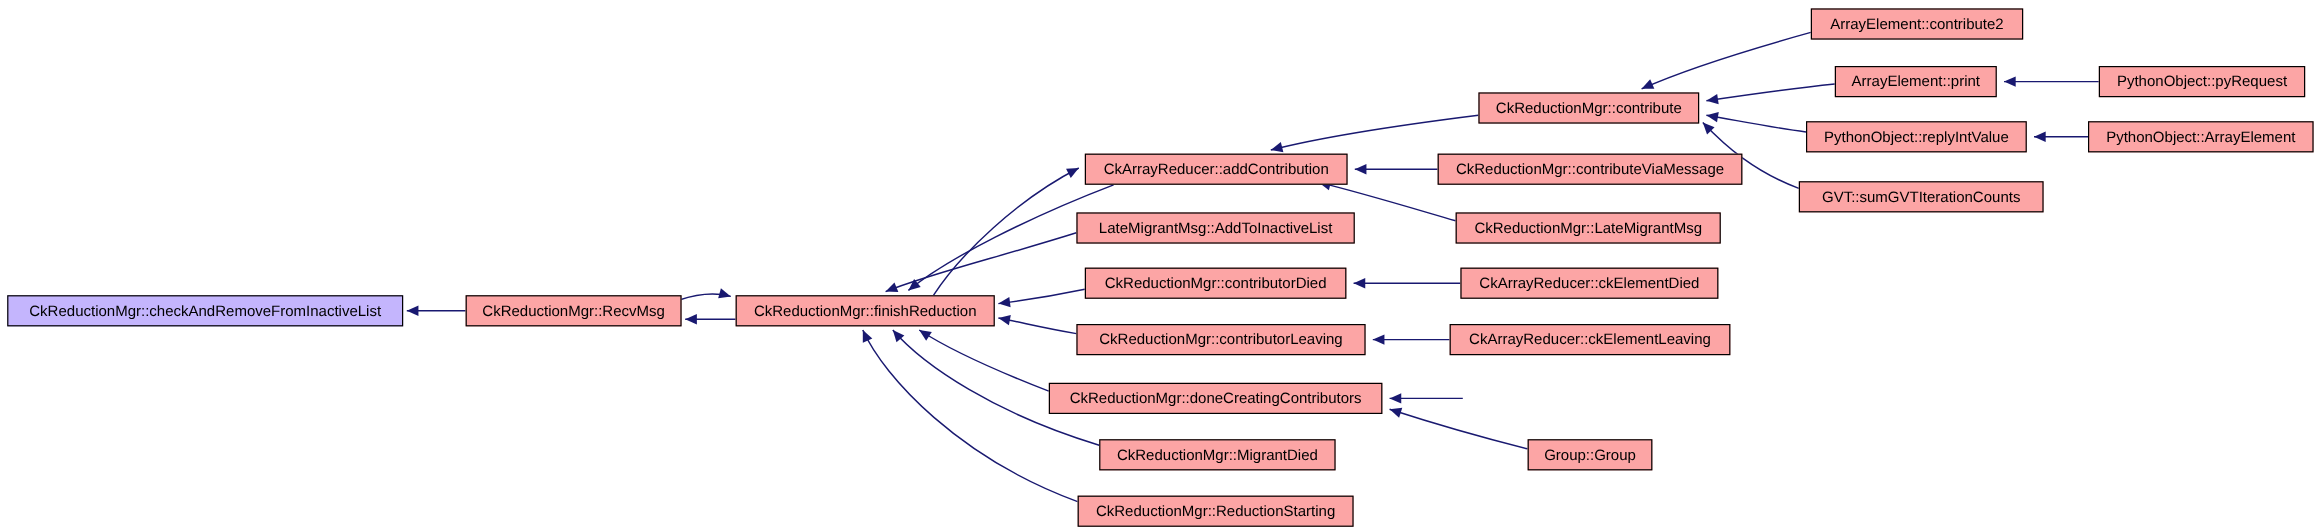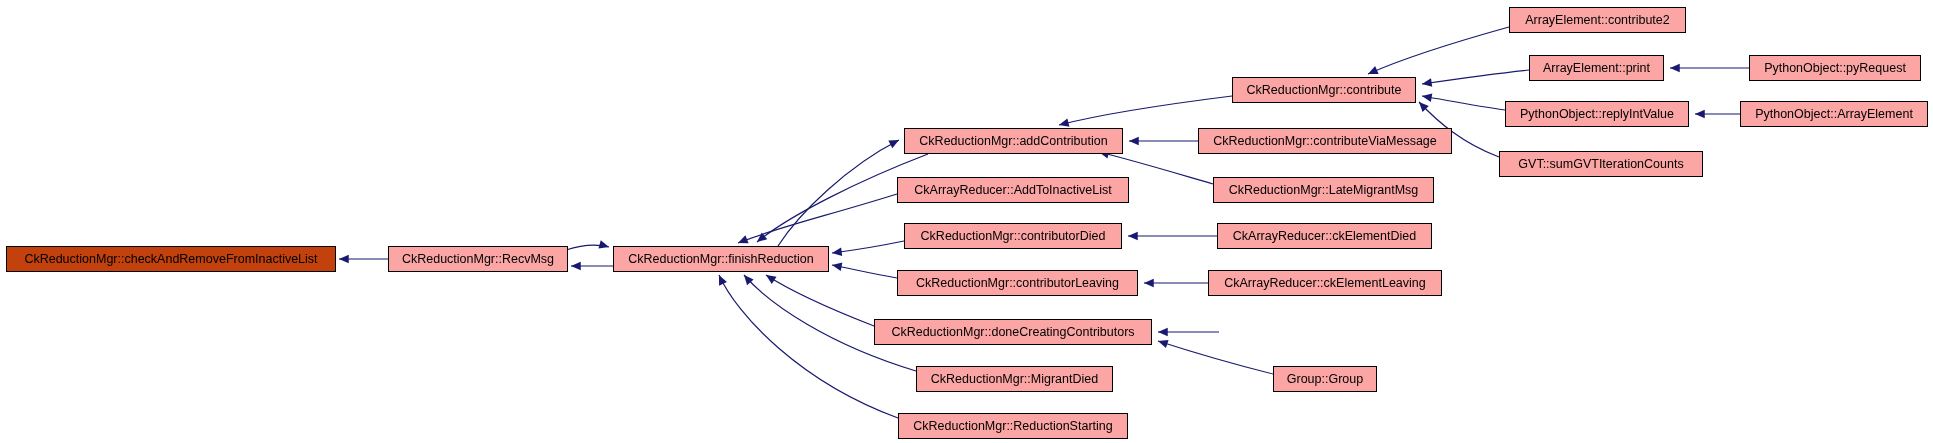--- a/index.html
+++ b/index.html
@@ -18,21 +18,21 @@
     background:#fca5a5;
     color:#000000;
     font-size:12.5px;
     line-height:24px;
     text-align:center;
     white-space:nowrap;
     box-sizing:content-box;
     cursor:pointer;
   }
   .node.highlight{
-    background:#c2410c;
+    background:#c4b5fd;
     cursor:default;
   }
 </style>
 </head>
 <body>
 
 <div id="canvas">
 
   <svg id="edge-layer" width="1933" height="443" viewBox="0 0 1933 443" fill="none" stroke="#191970" stroke-width="1.2">
     <defs>
@@ -62,22 +62,22 @@
     <path marker-end="url(#arrow)" d="M 1740 114 L 1695 114"></path>
     <path marker-end="url(#arrow)" d="M 1217 236 L 1128 236"></path>
     <path marker-end="url(#arrow)" d="M 1208 283 L 1144 283"></path>
     <path marker-end="url(#arrow)" d="M 1219 332 L 1158 332"></path>
     <path marker-end="url(#arrow)" d="M 1273 374 C 1225 362, 1192 352, 1158 341"></path>
   </svg>
 
   <div class="node highlight" style="left:6px;top:246px;width:328px">CkReductionMgr::checkAndRemoveFromInactiveList</div>
   <div class="node" style="left:388px;top:246px;width:178px">CkReductionMgr::RecvMsg</div>
   <div class="node" style="left:613px;top:246px;width:214px">CkReductionMgr::finishReduction</div>
-  <div class="node" style="left:904px;top:128px;width:217px">CkReductionMgr::addContribution</div>
-  <div class="node" style="left:897px;top:177px;width:230px">CkArrayReducer::AddToInactiveList</div>
+  <div class="node" style="left:904px;top:128px;width:217px">CkArrayReducer::addContribution</div>
+  <div class="node" style="left:897px;top:177px;width:230px">LateMigrantMsg::AddToInactiveList</div>
   <div class="node" style="left:904px;top:223px;width:216px">CkReductionMgr::contributorDied</div>
   <div class="node" style="left:897px;top:270px;width:239px">CkReductionMgr::contributorLeaving</div>
   <div class="node" style="left:874px;top:319px;width:276px">CkReductionMgr::doneCreatingContributors</div>
   <div class="node" style="left:916px;top:366px;width:195px">CkReductionMgr::MigrantDied</div>
   <div class="node" style="left:898px;top:413px;width:228px">CkReductionMgr::ReductionStarting</div>
   <div class="node" style="left:1232px;top:77px;width:182px">CkReductionMgr::contribute</div>
   <div class="node" style="left:1198px;top:128px;width:252px">CkReductionMgr::contributeViaMessage</div>
   <div class="node" style="left:1213px;top:177px;width:219px">CkReductionMgr::LateMigrantMsg</div>
   <div class="node" style="left:1509px;top:7px;width:175px">ArrayElement::contribute2</div>
   <div class="node" style="left:1529px;top:55px;width:133px">ArrayElement::print</div>

